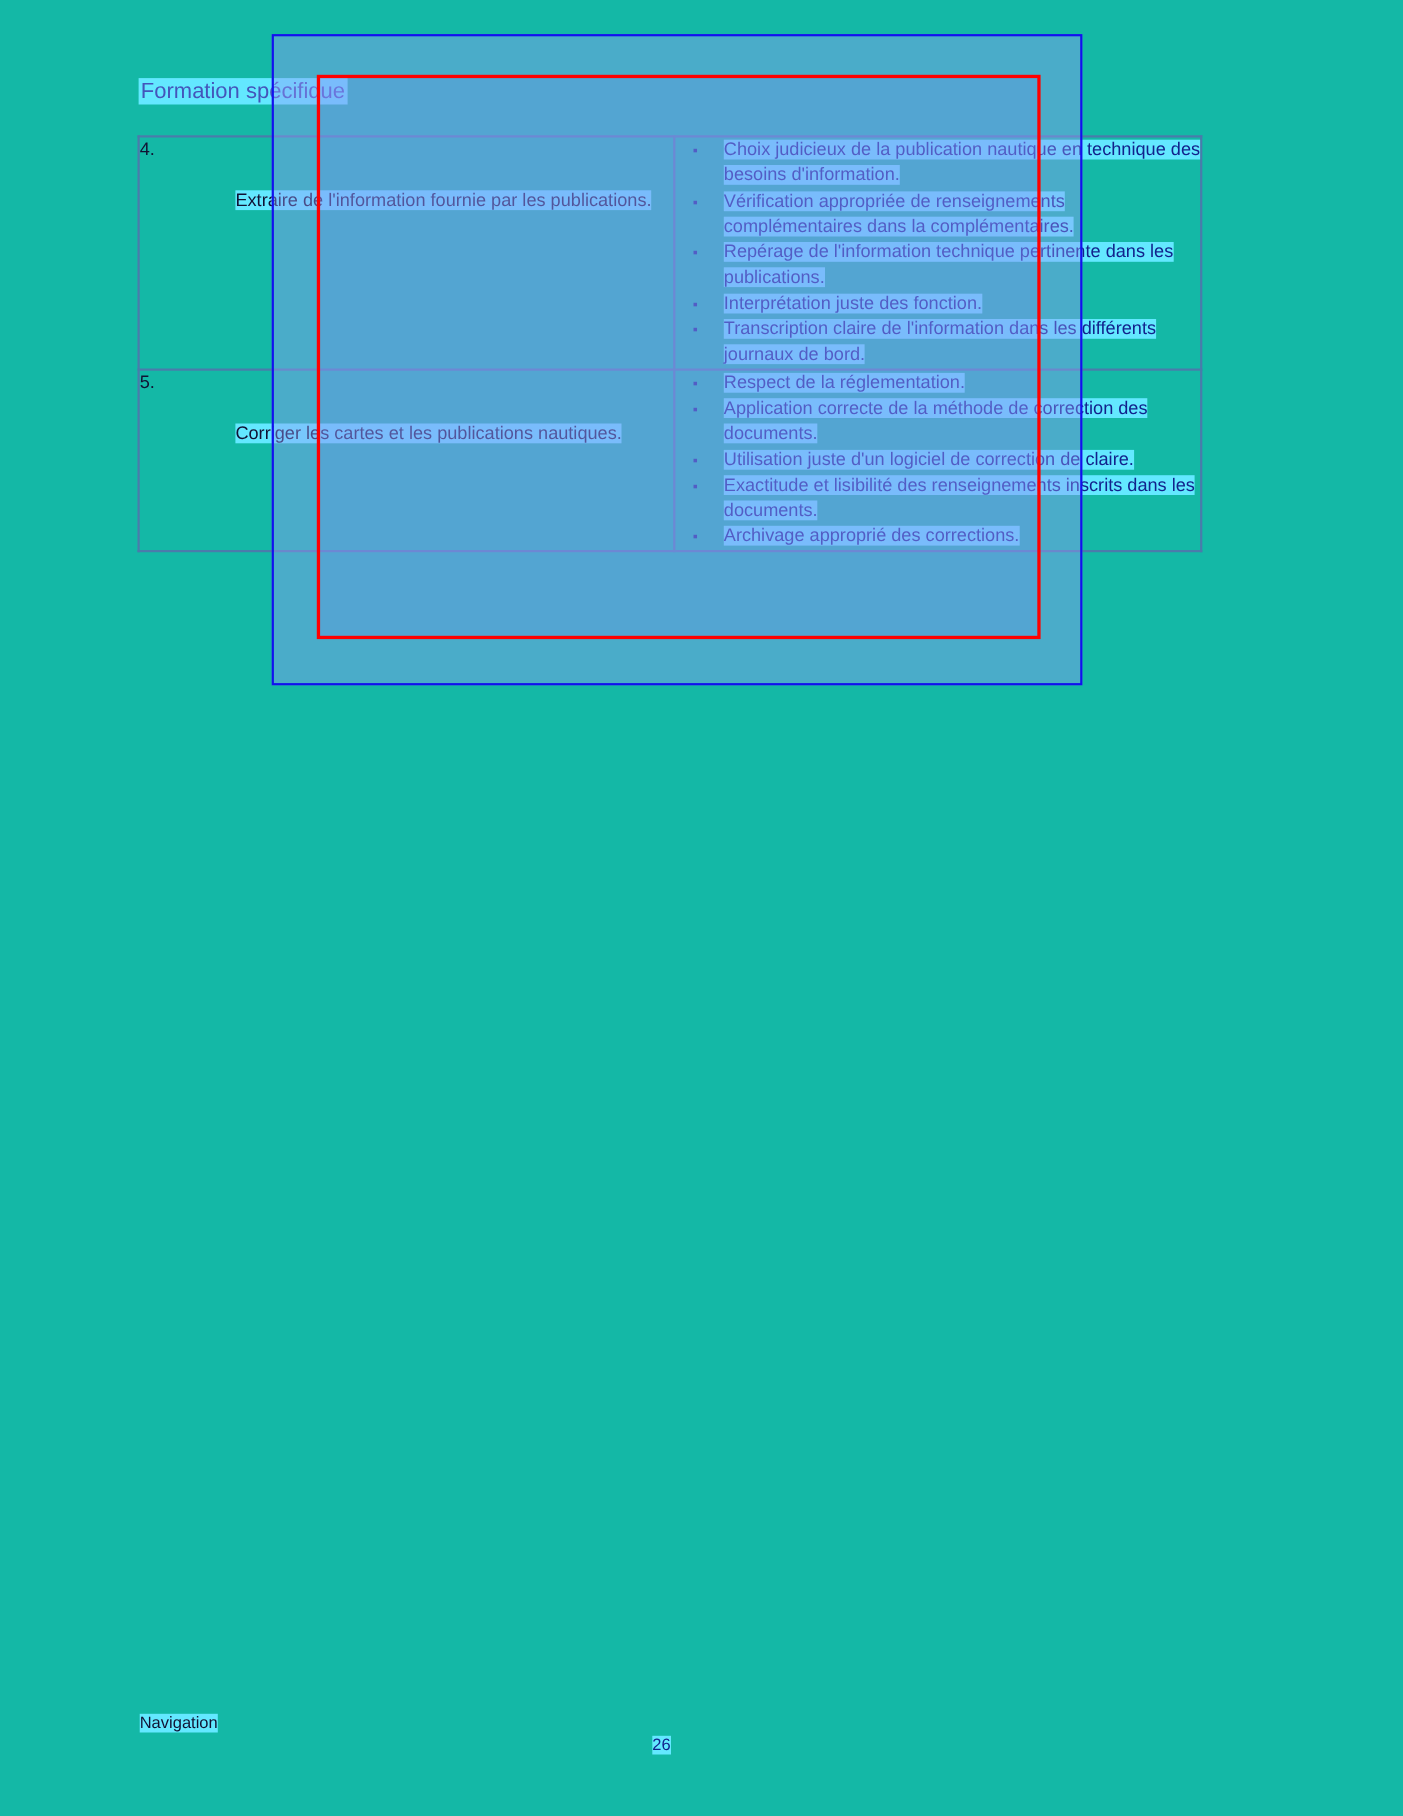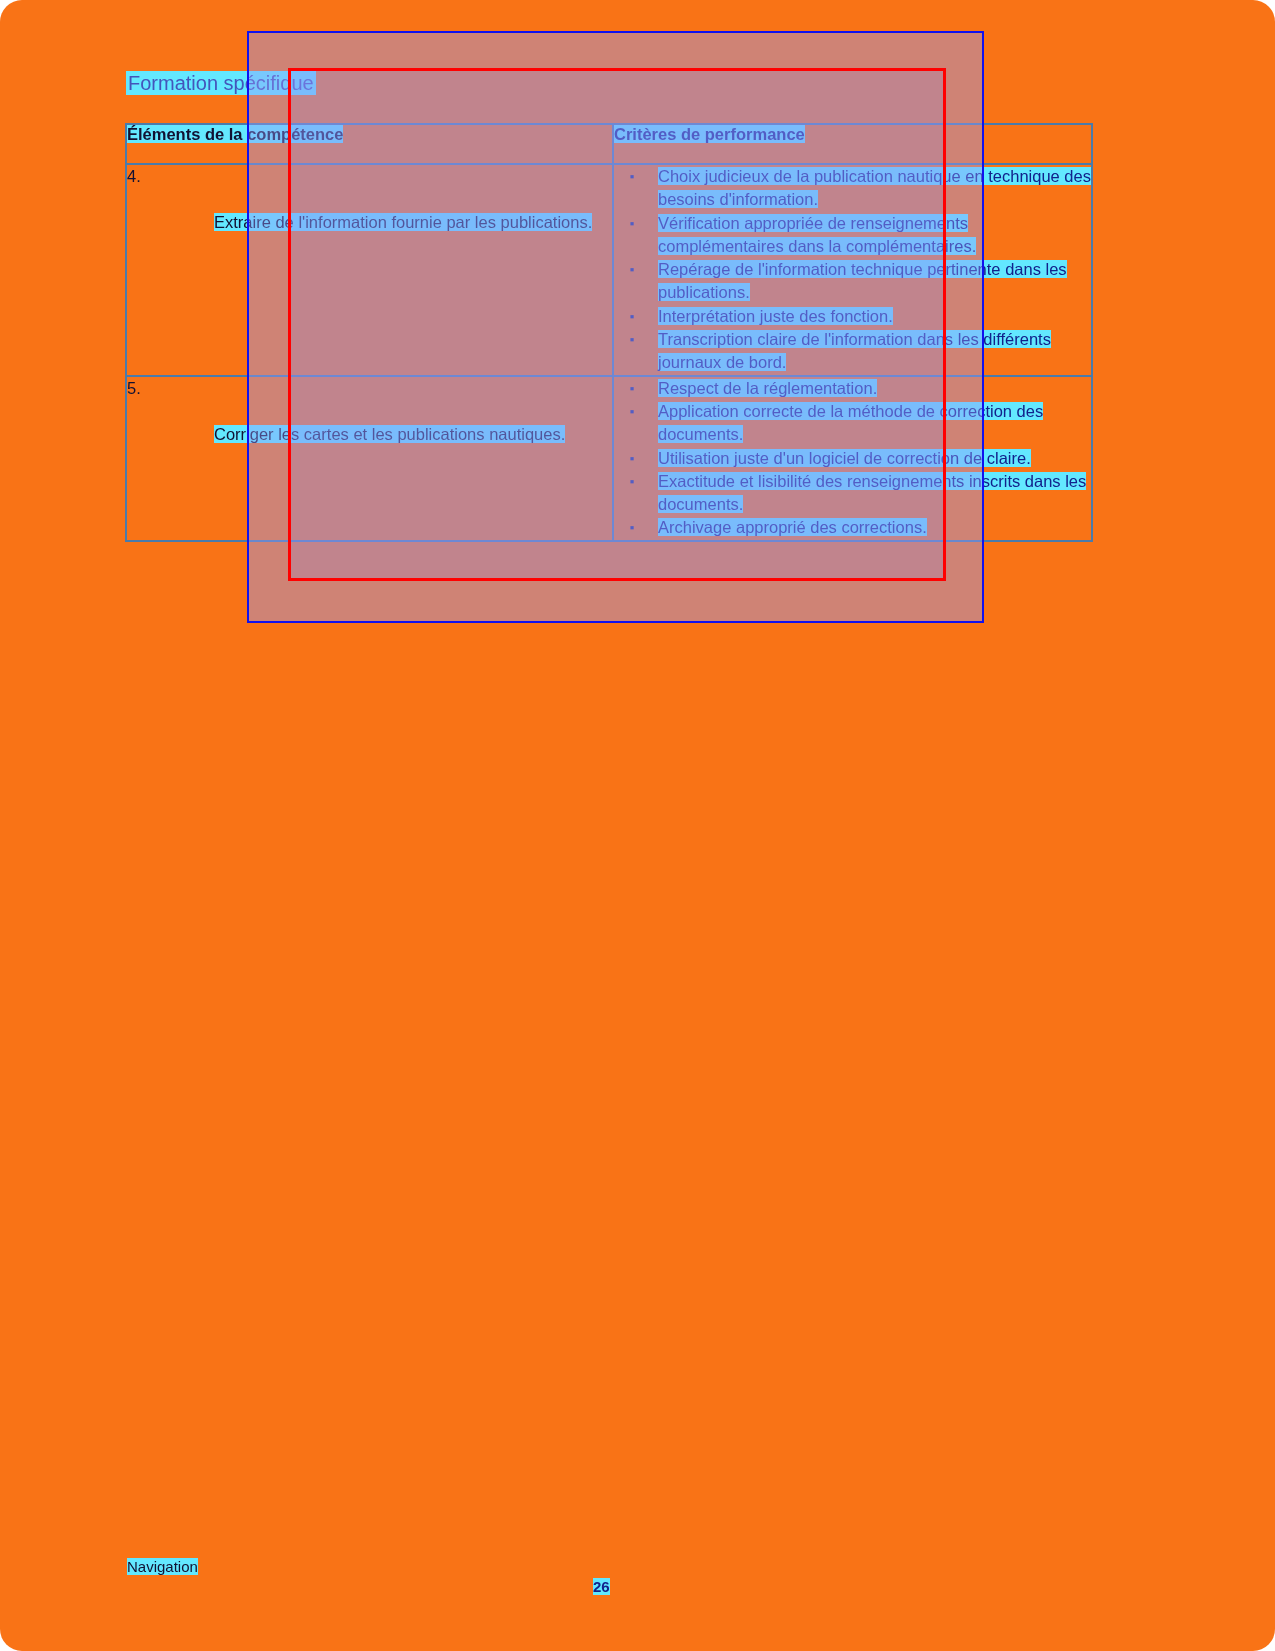--- a/index.html
+++ b/index.html
@@ -12,23 +12,22 @@
     height: 1651px;
     position: relative;
     font-family: "Liberation Sans", sans-serif;
     -webkit-font-smoothing: antialiased;
   }
 
   
   #page {
     position: absolute;
     inset: 0;
-    background: #f97316;
+    background: #14b8a6;
     overflow: hidden;
-    border-radius: 22px;
   }
 
   
   .doc-heading {
     position: absolute;
     left: 126px;
     top: 72px;
     font-size: 20px;
     color: #4455bb;
     white-space: nowrap;
@@ -171,46 +170,37 @@
     z-index: 6;
     text-align: right;
   }
   .footer-page {
     position: absolute;
     left: 593px;
     top: 1578px;
     font-size: 15px;
     color: #12228c;
     z-index: 6;
-    font-weight: bold;
   }
 </style>
 </head>
 <body>
 
 <div id="page">
 
   <div class="doc-heading">
     <span class="hl">Formation spécifique</span>
   </div>
 
   <table class="comp-table">
     <colgroup>
       <col class="col-left">
       <col class="col-right">
     </colgroup>
     <tbody>
-      <tr>
-        <td class="hdr-cell">
-          <span class="hdr-text sel">Éléments de la compétence</span>
-        </td>
-        <td class="hdr-cell">
-          <span class="hdr-text blue sel">Critères de performance</span>
-        </td>
-      </tr>
 
       <tr class="row1">
         <td class="body-cell">
           <div class="elem-item">
             <span class="num">4.</span>
             <span class="sel">Extraire de l'information fournie par les publications.</span>
           </div>
         </td>
         <td class="body-cell right">
           <ul class="crit-list">

